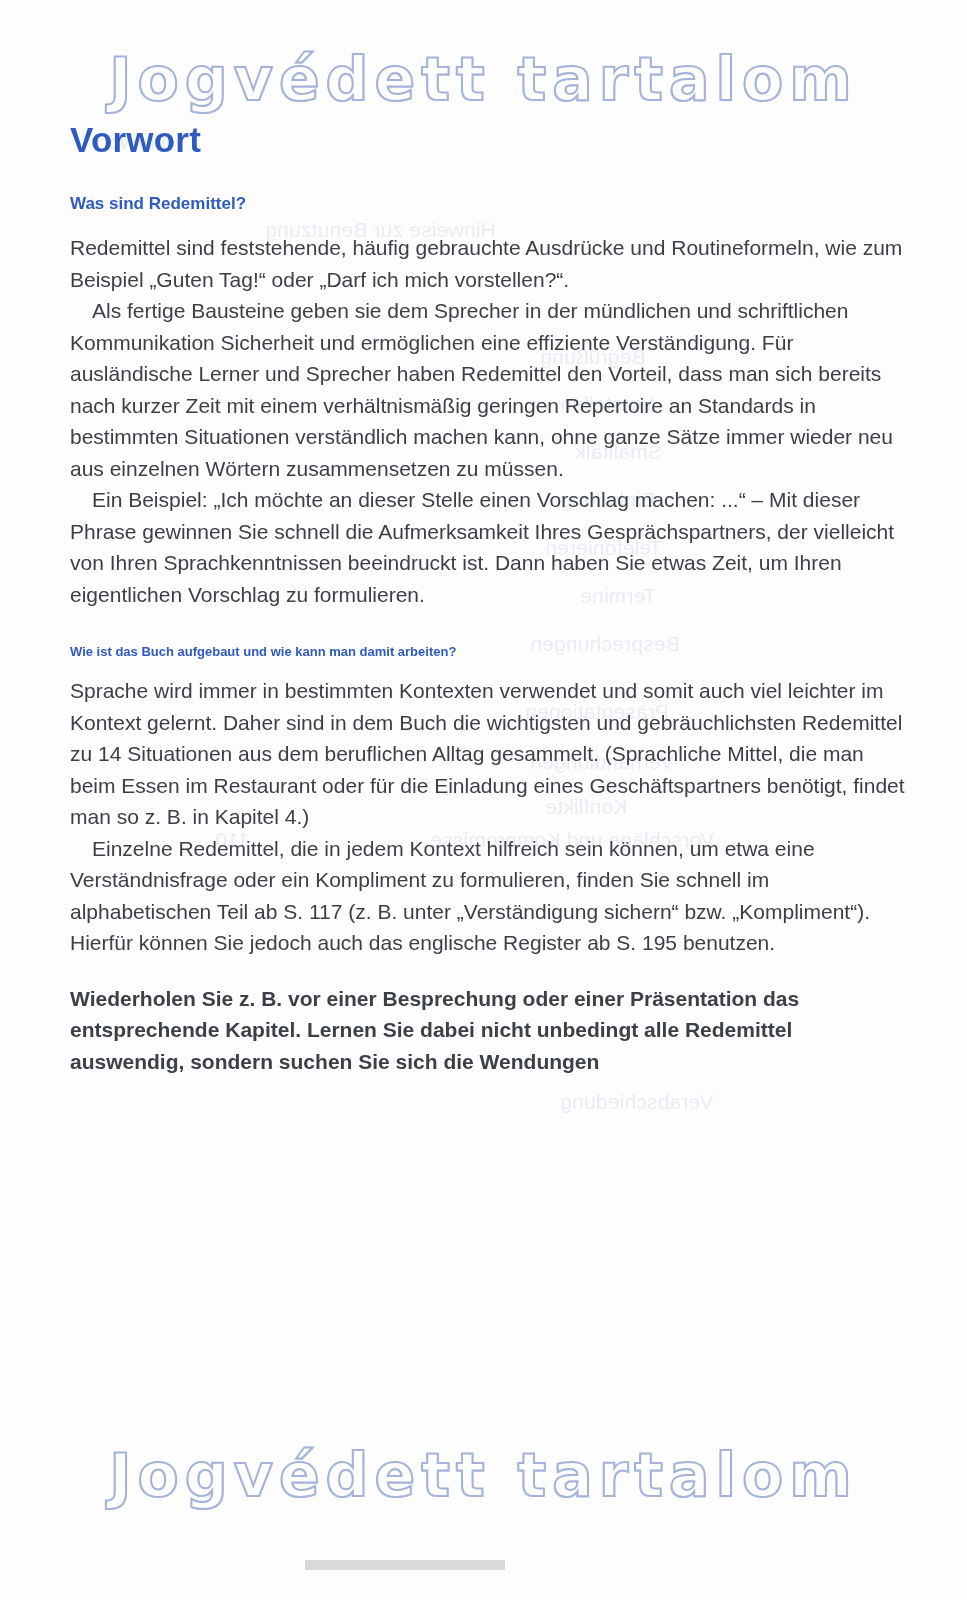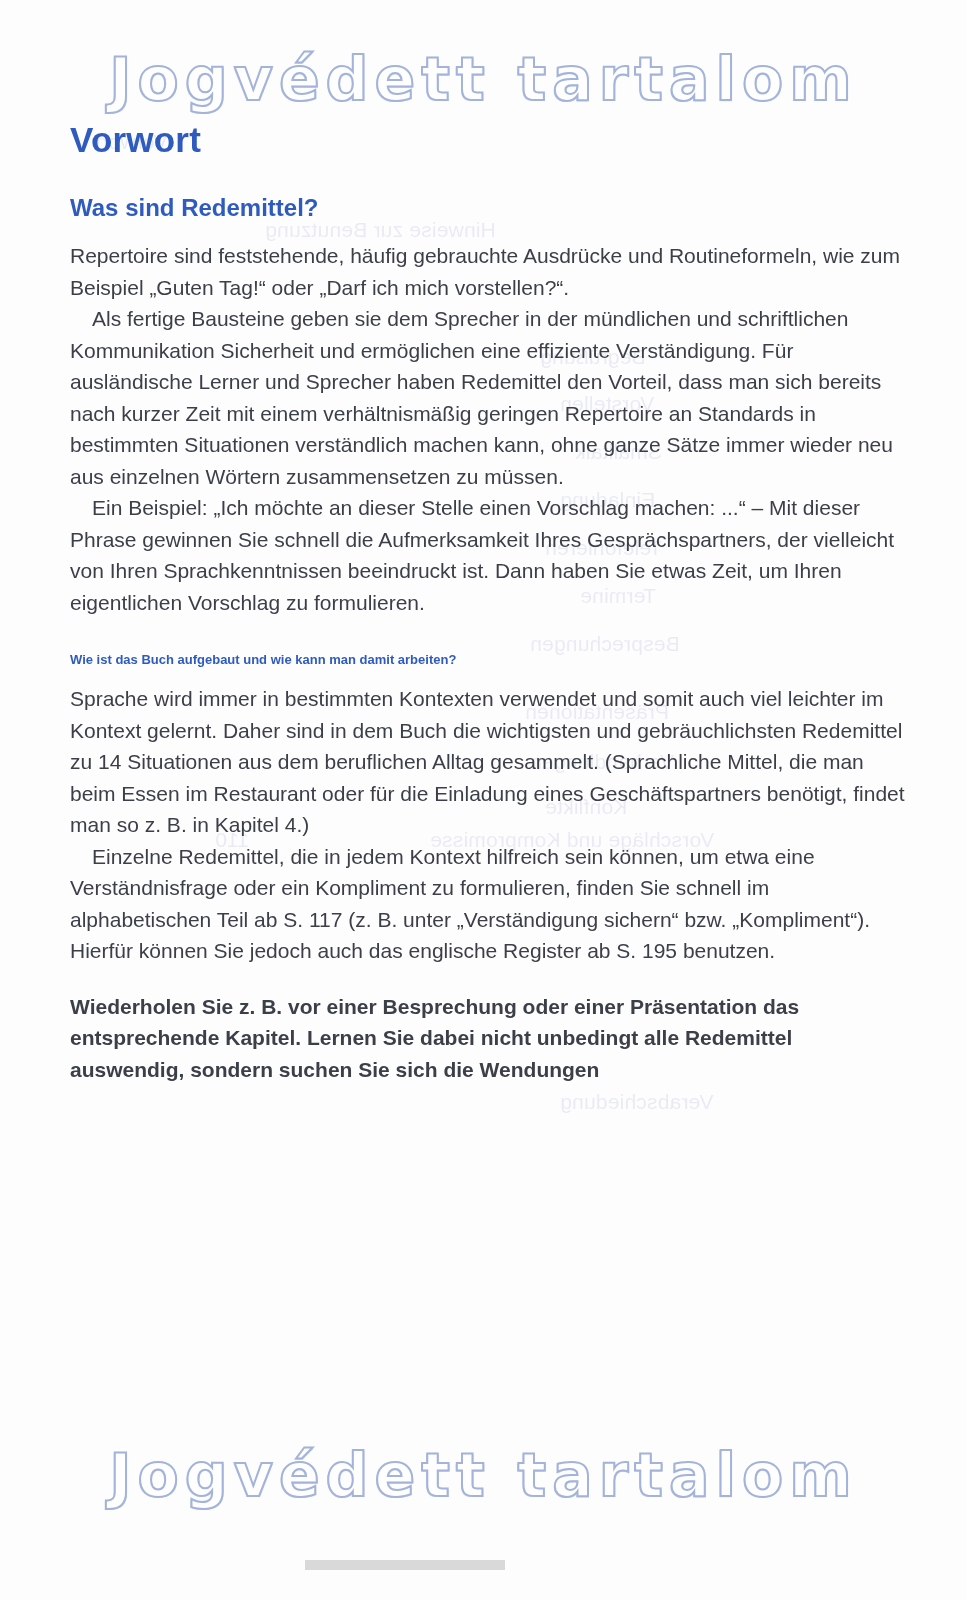--- a/index.html
+++ b/index.html
@@ -69,21 +69,21 @@
   h1.vorwort {
     color: #2f5bbf;
     font-size: 35px;
     font-weight: bold;
     margin: 0 0 34px 0;
     letter-spacing: 0.2px;
   }
 
   h2.sub {
     color: #2f5bbf;
-    font-size: 24px;
+    font-size: 17px;
     font-weight: bold;
     margin: 0 0 18px 0;
   }
   h2.sub2 {
     color: #2f5bbf;
     font-size: 13px;
     font-weight: bold;
     margin: 34px 0 16px 0;
   }
 
@@ -130,21 +130,21 @@
   </div>
 
   <div class="watermark watermark-top">Jogvédett tartalom</div>
 
   <div class="content">
 
     <h1 class="vorwort">Vorwort</h1>
 
     <h2 class="sub">Was sind Redemittel?</h2>
 
-    <p class="body">Repertoire sind feststehende, häufig gebrauchte Ausdrücke und Routineformeln, wie zum Beispiel „Guten Tag!“ oder „Darf ich mich vorstellen?“.</p>
+    <p class="body">Redemittel sind feststehende, häufig gebrauchte Ausdrücke und Routineformeln, wie zum Beispiel „Guten Tag!“ oder „Darf ich mich vorstellen?“.</p>
     <p class="body indent">Als fertige Bausteine geben sie dem Sprecher in der mündlichen und schriftlichen Kommunikation Sicherheit und ermöglichen eine effiziente Verständigung. Für ausländische Lerner und Sprecher haben Redemittel den Vorteil, dass man sich bereits nach kurzer Zeit mit einem verhältnismäßig geringen Repertoire an Standards in bestimmten Situationen verständlich machen kann, ohne ganze Sätze immer wieder neu aus einzelnen Wörtern zusammensetzen zu müssen.</p>
     <p class="body indent">Ein Beispiel: „Ich möchte an dieser Stelle einen Vorschlag machen: ...“ – Mit dieser Phrase gewinnen Sie schnell die Aufmerksamkeit Ihres Gesprächspartners, der vielleicht von Ihren Sprachkenntnissen beeindruckt ist. Dann haben Sie etwas Zeit, um Ihren eigentlichen Vorschlag zu formulieren.</p>
 
     <h2 class="sub2">Wie ist das Buch aufgebaut und wie kann man damit arbeiten?</h2>
 
     <p class="body">Sprache wird immer in bestimmten Kontexten verwendet und somit auch viel leichter im Kontext gelernt. Daher sind in dem Buch die wichtigsten und gebräuchlichsten Redemittel zu 14 Situationen aus dem beruflichen Alltag gesammelt. (Sprachliche Mittel, die man beim Essen im Restaurant oder für die Einladung eines Geschäftspartners benötigt, findet man so z. B. in Kapitel 4.)</p>
     <p class="body indent">Einzelne Redemittel, die in jedem Kontext hilfreich sein können, um etwa eine Verständnisfrage oder ein Kompliment zu formulieren, finden Sie schnell im alphabetischen Teil ab S. 117 (z. B. unter „Verständigung sichern“ bzw. „Kompliment“). Hierfür können Sie jedoch auch das englische Register ab S. 195 benutzen.</p>
     <p class="body gap">Wiederholen Sie z. B. vor einer Besprechung oder einer Präsentation das entsprechende Kapitel. Lernen Sie dabei nicht unbedingt alle Redemittel auswendig, sondern suchen Sie sich die Wendungen</p>
 
   </div>

